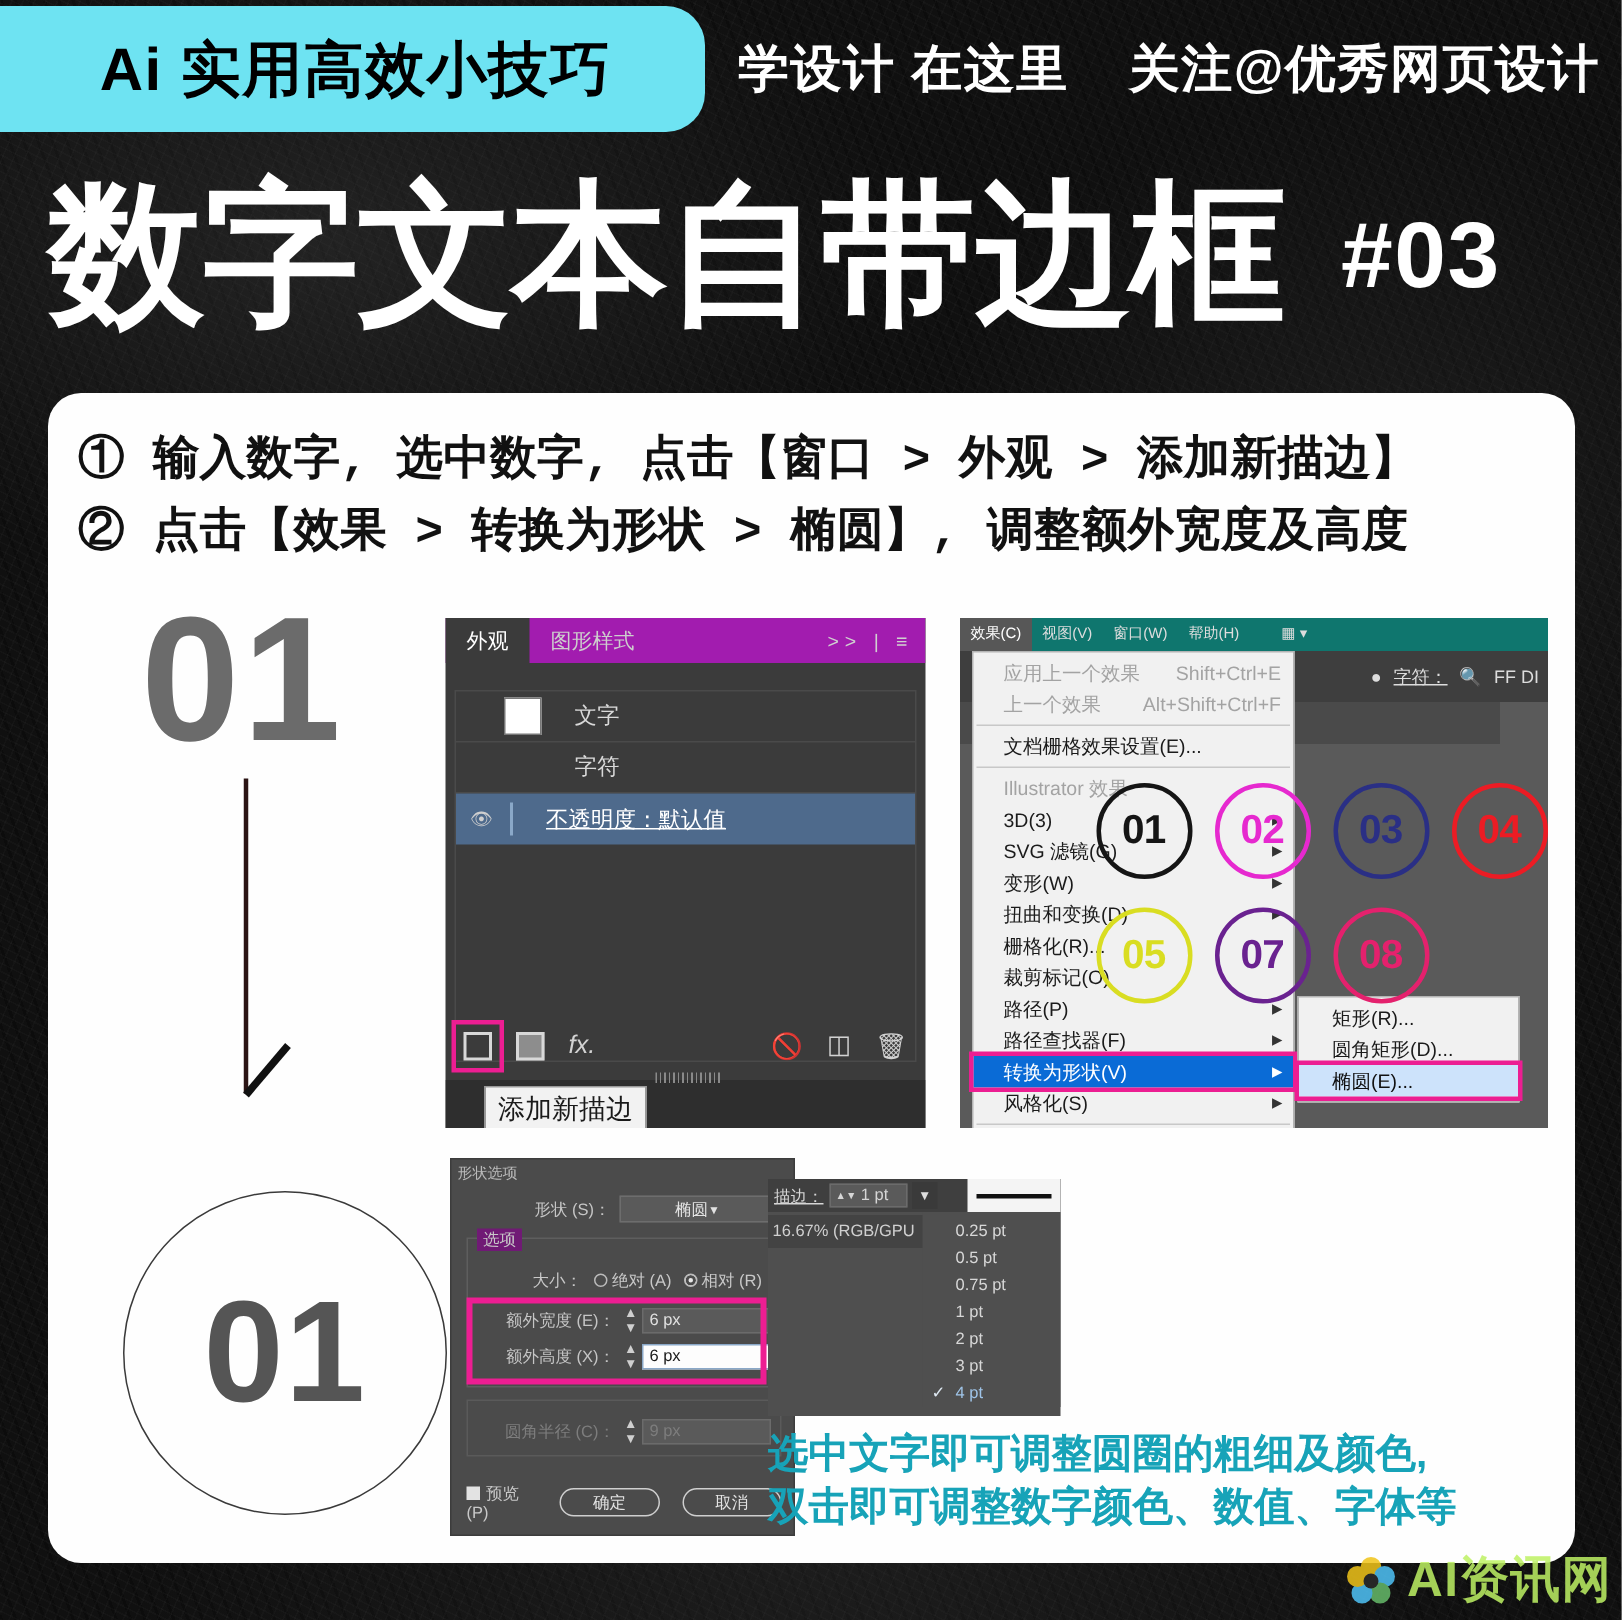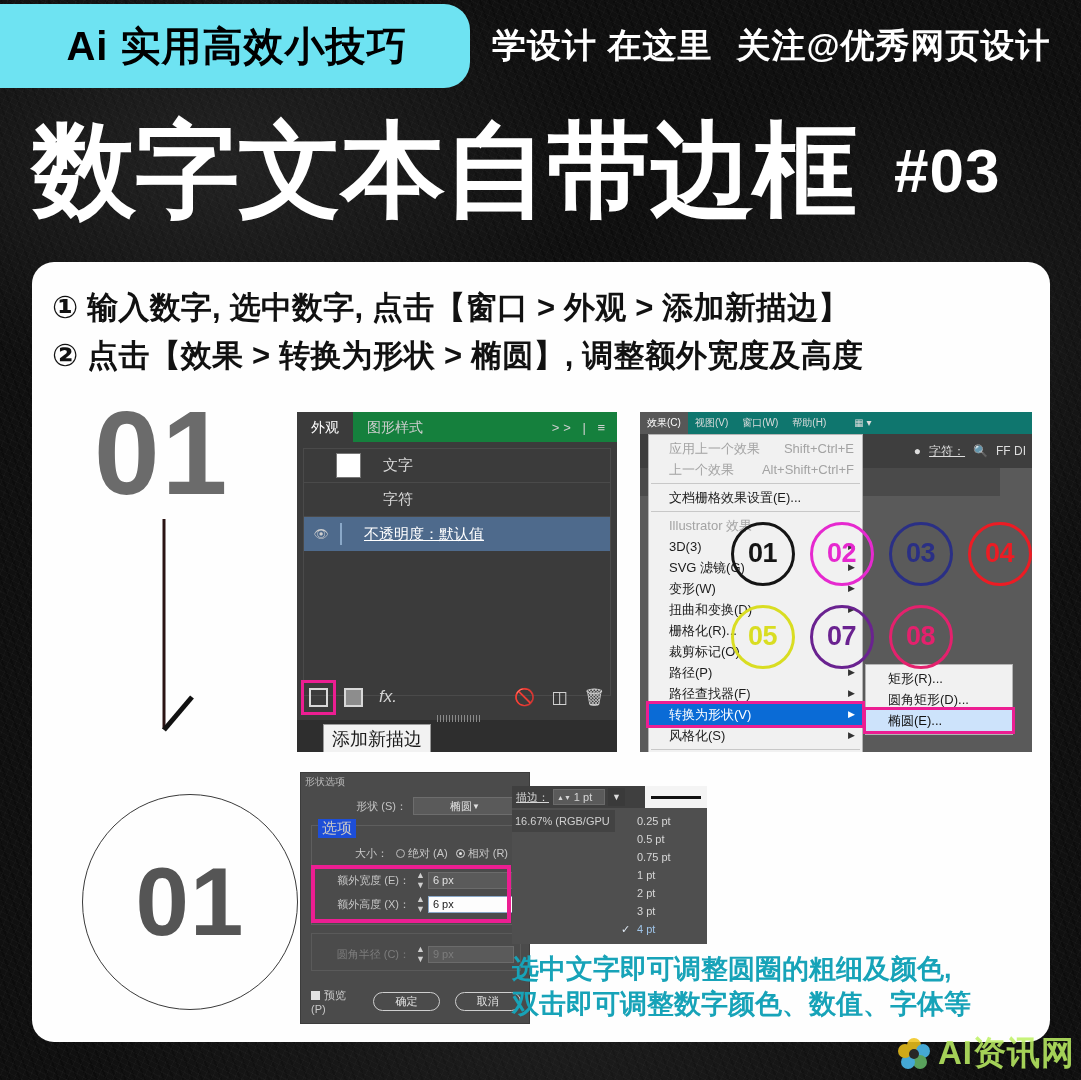--- a/index.html
+++ b/index.html
@@ -36,21 +36,21 @@
     border-radius: 0 26px 26px 0;
     display: flex; align-items: center; justify-content: center;
   }
   .hdr-badge-txt {
     font-size: 40px; font-weight: bold; color: #000;
     letter-spacing: 1px; white-space: nowrap;
     padding-left: 16px;
   }
   .hdr-right {
     position: absolute; left: 492px; top: 0; height: 92px;
-    display: flex; align-items: center; gap: 24px;
+    display: flex; align-items: center; gap: 40px;
   }
   .hdr-right span {
     font-size: 34px; font-weight: bold; color: #ffffff;
     letter-spacing: 1px; white-space: nowrap;
   }
 
   
   .title-row {
     position: absolute; left: 0; top: 104px;
     width: 1081px; height: 132px;
@@ -75,20 +75,21 @@
     border-radius: 22px;
     overflow: hidden;
   }
 
   
   .steps { position: absolute; left: 20px; top: 22px; width: 980px; }
   .step {
     font-size: 31px; font-weight: bold; color: #111;
     line-height: 1.55; white-space: nowrap;
     letter-spacing: 0.2px;
+    font-family: Liberation Mono, monospace;
   }
 
   
   .num-01-plain {
     position: absolute; left: 62px; top: 132px;
     font-size: 118px; font-weight: bold; color: #6b6b6b;
     letter-spacing: 2px; line-height: 1;
   }
   .arrow-svg { position: absolute; left: 120px; top: 255px; }
 
@@ -103,29 +104,29 @@
   }
 
   
   .ai-panel {
     position: absolute; left: 265px; top: 150px;
     width: 320px; height: 340px;
     background: #3b3b3b;
     font-size: 13px; color: #cfcfcf;
     overflow: hidden;
   }
-  .ai-tabs { display: flex; align-items: center; height: 30px; background: #15803d; }
+  .ai-tabs { display: flex; align-items: center; height: 30px; background: #a21caf; }
   .ai-tab {
     padding: 0 14px; height: 30px; line-height: 30px;
     font-size: 14px; color: #cdcdcd;
   }
   .ai-tab.active { background: #3b3b3b; color: #fff; }
   .ai-tabs-right { margin-left: auto; padding-right: 8px; color: #d0d0d0; font-size: 13px; letter-spacing: 4px; }
 
-  .ai-list { margin: 6px 6px 0 6px; border: 1px solid #4a4a4a; height: 248px; background: #3b3b3b; }
+  .ai-list { margin: 18px 6px 0 6px; border: 1px solid #4a4a4a; height: 248px; background: #3b3b3b; }
   .ai-row { display: flex; align-items: center; height: 34px; border-bottom: 1px solid #4a4a4a; padding-left: 4px; }
   .ai-row.sel { background: #4e6a8c; border-bottom: none; }
   .ai-eye { width: 26px; text-align: center; font-size: 12px; color: #cfcfcf; }
   .ai-swatch { width: 25px; height: 25px; background: #fff; border: 1px solid #777; margin-left: 2px; }
   .ai-rowlabel { margin-left: 22px; font-size: 15px; color: #d9d9d9; }
   .ai-rowlabel.u { text-decoration: underline; color: #fff; }
   .ai-divider { width: 2px; height: 22px; background: #8aa8c8; margin-left: 6px; }
 
   .ai-toolbar {
     position: absolute; left: 0; bottom: 32px; width: 320px; height: 46px;
@@ -200,21 +201,21 @@
   .dlg-lbl { width: 112px; text-align: right; padding-right: 6px; font-size: 11px; color: #c5c5c5; }
   .dlg-sel {
     width: 104px; height: 18px; background: #5a5a5a; border: 1px solid #6d6d6d;
     display: flex; align-items: center; padding: 0 5px; font-size: 11px; color: #e2e2e2;
     justify-content: center;
   }
   .dlg-group {
     position: absolute; left: 10px; top: 52px; width: 210px; height: 100px;
     border: 1px solid #5e5e5e;
   }
-  .dlg-group-title { position: absolute; left: 6px; top: -7px; background: #1d4ed8; padding: 0 4px; font-size: 15px; }
+  .dlg-group-title { position: absolute; left: 6px; top: -7px; background: #701a75; padding: 0 4px; font-size: 11px; }
   .dlg-radios { position: absolute; left: 0; top: 20px; width: 210px; display: flex; align-items: center; justify-content: flex-end; padding-right: 14px; gap: 8px; font-size: 11px; }
   .rad { width: 9px; height: 9px; border: 1px solid #bbb; border-radius: 50%; display: inline-block; vertical-align: -1px; margin-right: 3px; }
   .rad.on { background: #e8e8e8; box-shadow: inset 0 0 0 2px #4b4b4b; }
   .dlg-field { position: absolute; width: 210px; display: flex; align-items: center; }
   .dlg-field .dlg-lbl { width: 104px; font-size: 11px; }
   .stepper { font-size: 9px; color: #cfcfcf; margin-right: 3px; }
   .dlg-input {
     width: 86px; height: 17px; background: #5a5a5a; border: 1px solid #6b6b6b;
     font-size: 11px; color: #e0e0e0; padding: 0 4px; line-height: 15px;
   }

